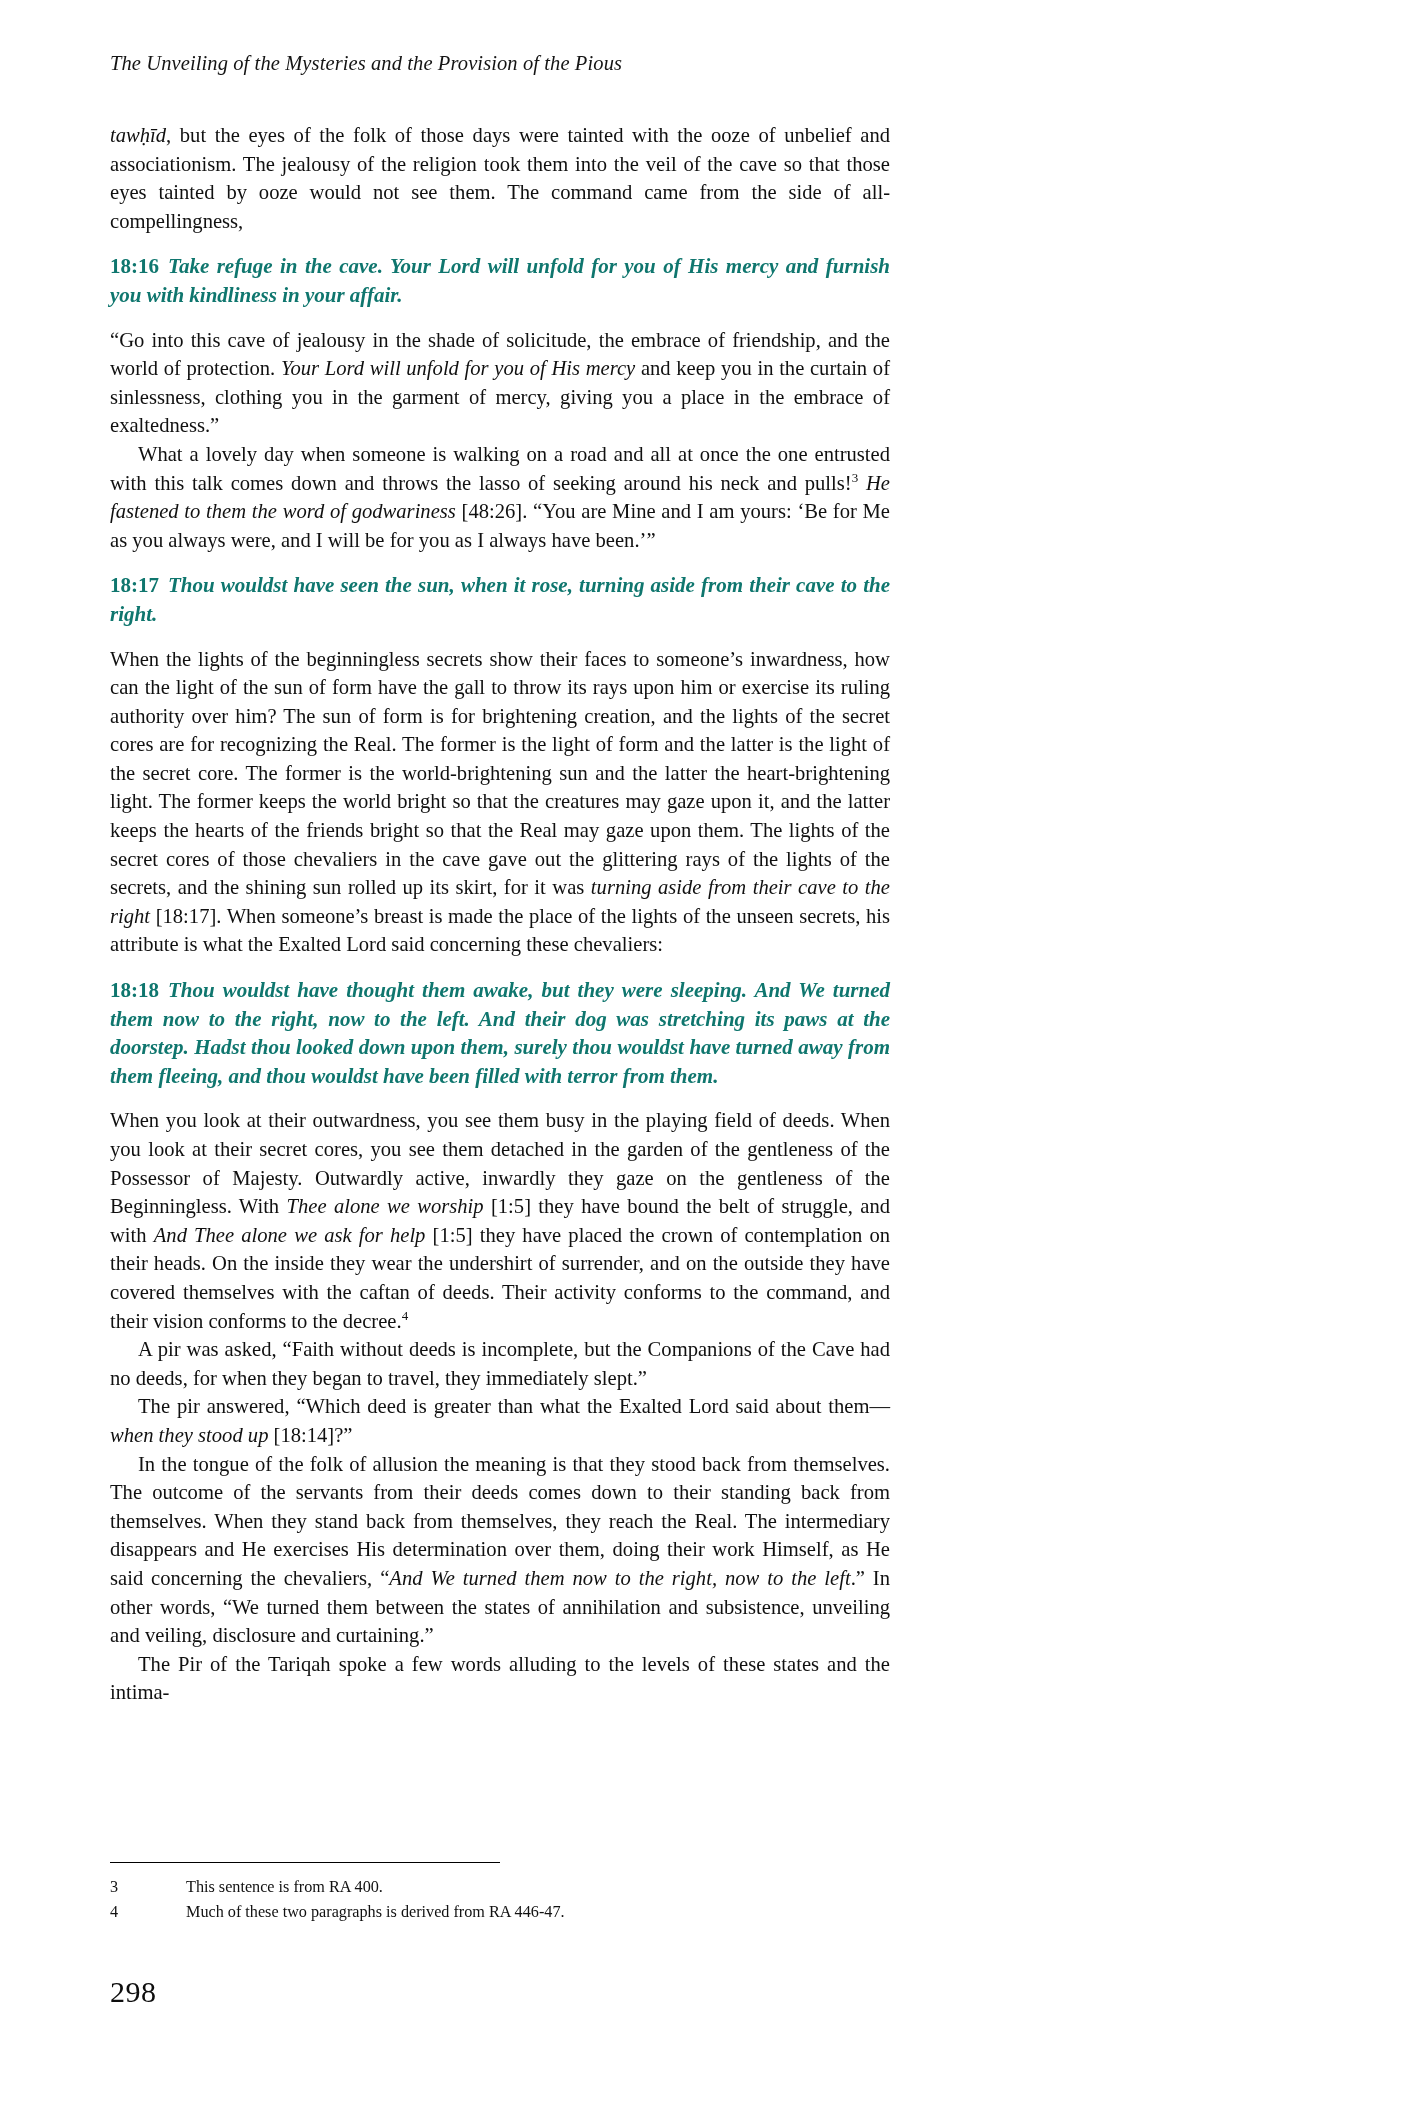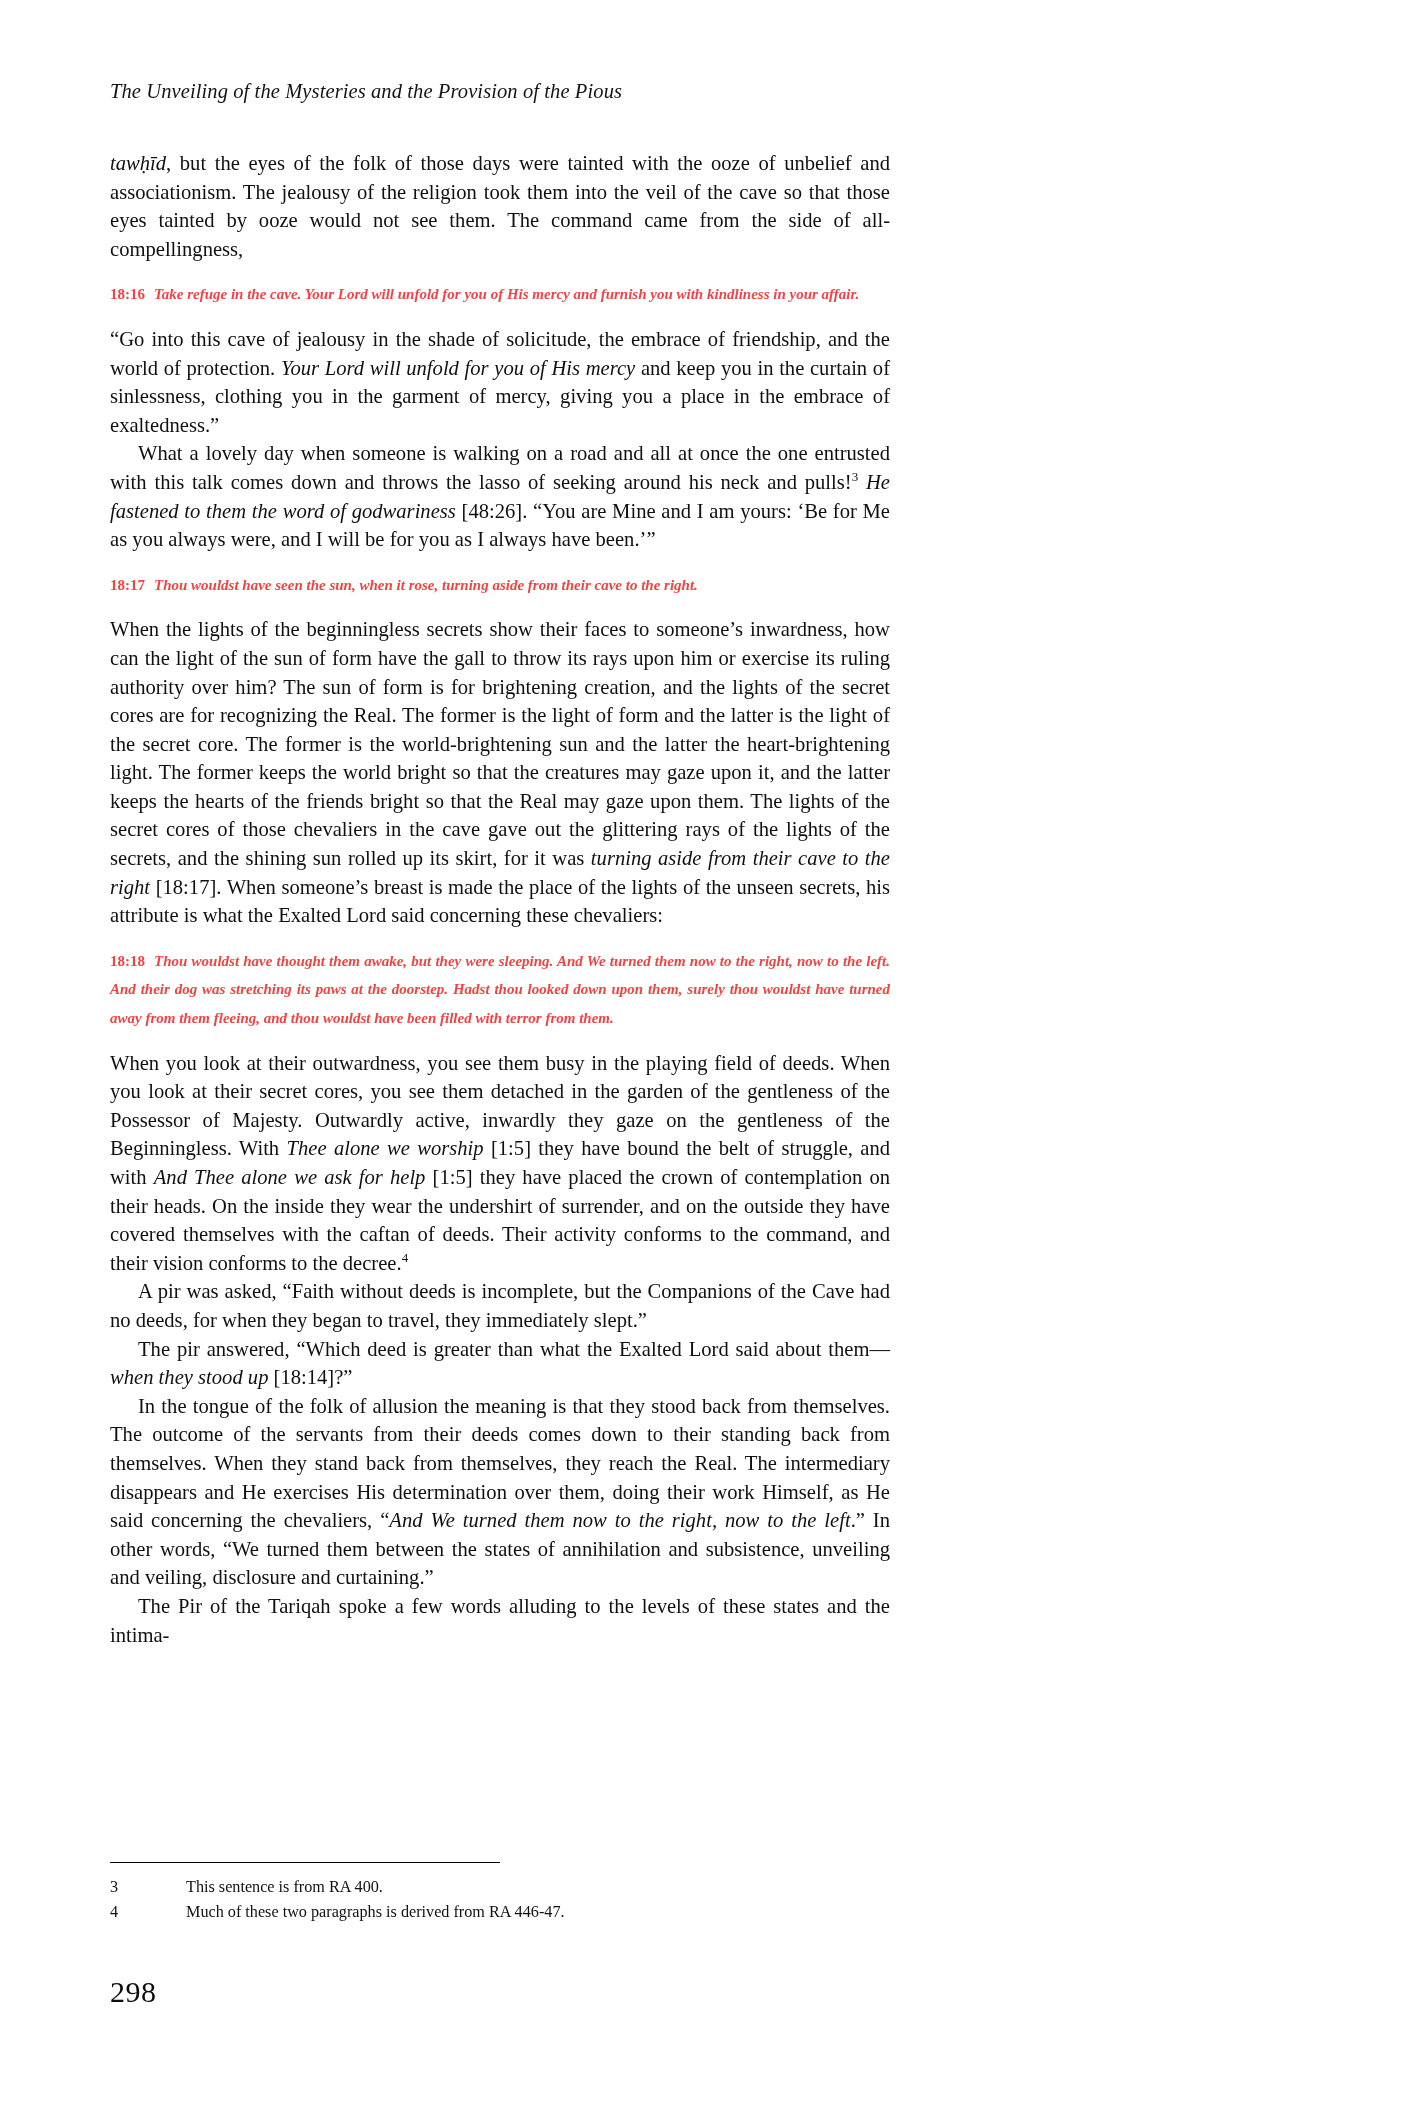--- a/index.html
+++ b/index.html
@@ -22,48 +22,48 @@
   .content {
     position: absolute;
     left: 110px;
     top: 0;
     width: 780px;
   }
   .running-head {
     font-style: italic;
     font-size: 20.5px;
     letter-spacing: 0.1px;
-    margin-top: 80px;
+    margin-top: 52px;
     color: #141414;
     white-space: nowrap;
   }
   .body-block {
     margin-top: 46px;
   }
   p.para {
     font-size: 20.6px;
     line-height: 28.6px;
     text-align: justify;
     text-justify: inter-word;
     margin: 0;
     color: #101010;
     -webkit-hyphens: none;
     hyphens: none;
   }
   p.para.indent {
     text-indent: 28px;
   }
   p.verse {
-    font-size: 15px;
+    font-size: 21px;
     line-height: 28.6px;
     text-align: justify;
     margin: 17px 0 16px 0;
     font-weight: bold;
     font-style: italic;
-    color: #ef4444;
+    color: #0f766e;
   }
   p.verse .vnum {
     font-style: normal;
     font-weight: bold;
     margin-right: 9px;
   }
   .it { font-style: italic; }
   sup.fn {
     font-size: 13px;
     vertical-align: super;

